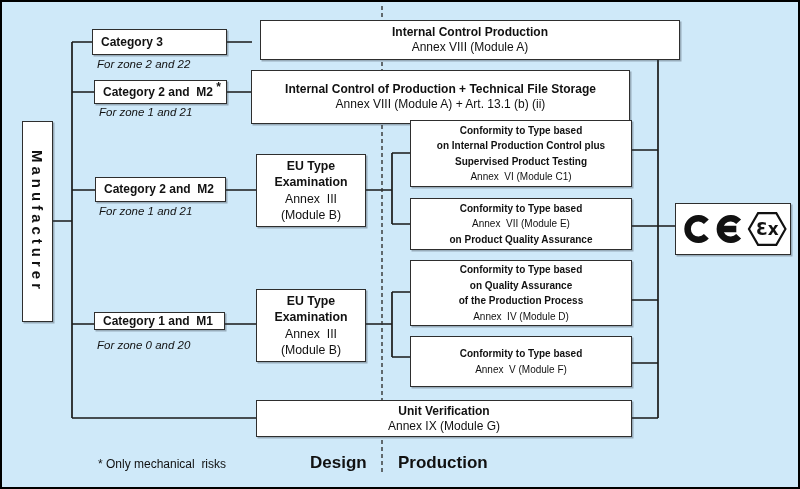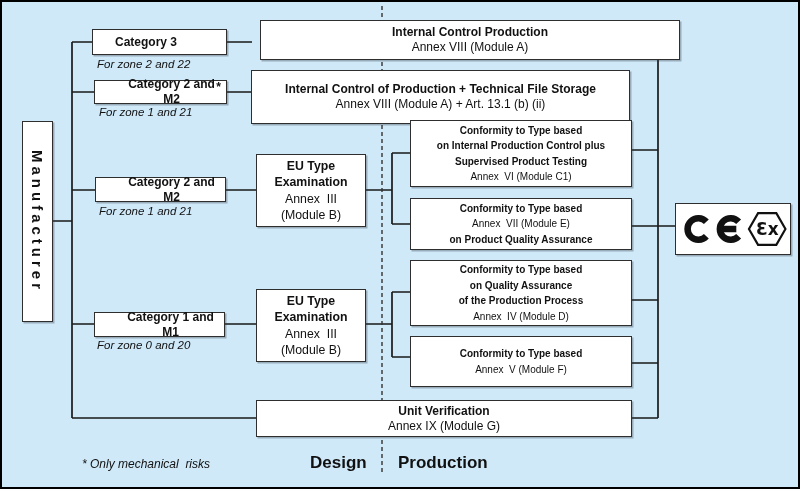--- a/index.html
+++ b/index.html
@@ -22,40 +22,40 @@
     display:flex;flex-direction:column;
     align-items:center;justify-content:center;
     text-align:center;
     box-shadow:1.5px 1.5px 0 rgba(50,60,70,.35);
   }
   .tl{white-space:pre-wrap;line-height:15px;font-size:12px;}
   .b{font-weight:bold;}
   .conf .tl{line-height:15.5px;font-size:10px;}
   .exam .tl{line-height:16.5px;font-size:12.3px;}
   .cat{align-items:flex-start;justify-content:center;}
-  .cat .tl{padding-left:22px;font-weight:bold;white-space:pre-wrap;}
+  .cat .tl{padding-left:8px;font-weight:bold;white-space:pre-wrap;}
   .zone{
     position:absolute;font-style:italic;font-size:11.5px;
     white-space:pre-wrap;color:#111;
   }
   .sup{
     position:absolute;top:1px;right:5px;
     font-size:12px;font-weight:bold;line-height:10px;
   }
   #manufacturer .tl{
     transform:rotate(90deg);
     white-space:nowrap;
     font-size:15px;font-weight:bold;letter-spacing:4px;
   }
   .phase{
     position:absolute;font-weight:bold;font-size:17px;white-space:pre-wrap;
   }
   #footnote{
-    position:absolute;left:80px;top:455px;
-    font-style:italic;font-size:12px;white-space:pre-wrap;
+    position:absolute;left:96px;top:455px;
+    font-size:12px;white-space:pre-wrap;
   }
   #ce-box{padding:0;}
 </style>
 </head>
 <body>
 
 <div id="canvas">
 
   <svg id="wires" aria-hidden="true">
     <path d="M51 219 H70 M70 40 V416 M70 40 H90 M225 40 H250 M70 90 H92 M225 90 H249
@@ -79,21 +79,21 @@
     <div class="tl">Category 2 and  M2</div>
     <div class="sup">*</div>
   </div>
   <div class="zone" style="left:97px;top:104px">For zone 1 and 21</div>
 
   <div class="box cat" style="left:93px;top:175px;width:131px;height:25px">
     <div class="tl">Category 2 and  M2</div>
   </div>
   <div class="zone" style="left:97px;top:203px">For zone 1 and 21</div>
 
-  <div class="box cat" style="left:92px;top:310px;width:131px;height:25px">
+  <div class="box cat" style="left:92px;top:310px;width:131px;height:18px">
     <div class="tl">Category 1 and  M1</div>
   </div>
   <div class="zone" style="left:95px;top:337px">For zone 0 and 20</div>
 
   <div class="box" style="left:258px;top:18px;width:420px;height:40px">
     <div class="tl b">Internal Control Production</div>
     <div class="tl">Annex VIII (Module A)</div>
   </div>
 
   <div class="box" style="left:249px;top:68px;width:379px;height:54px">

